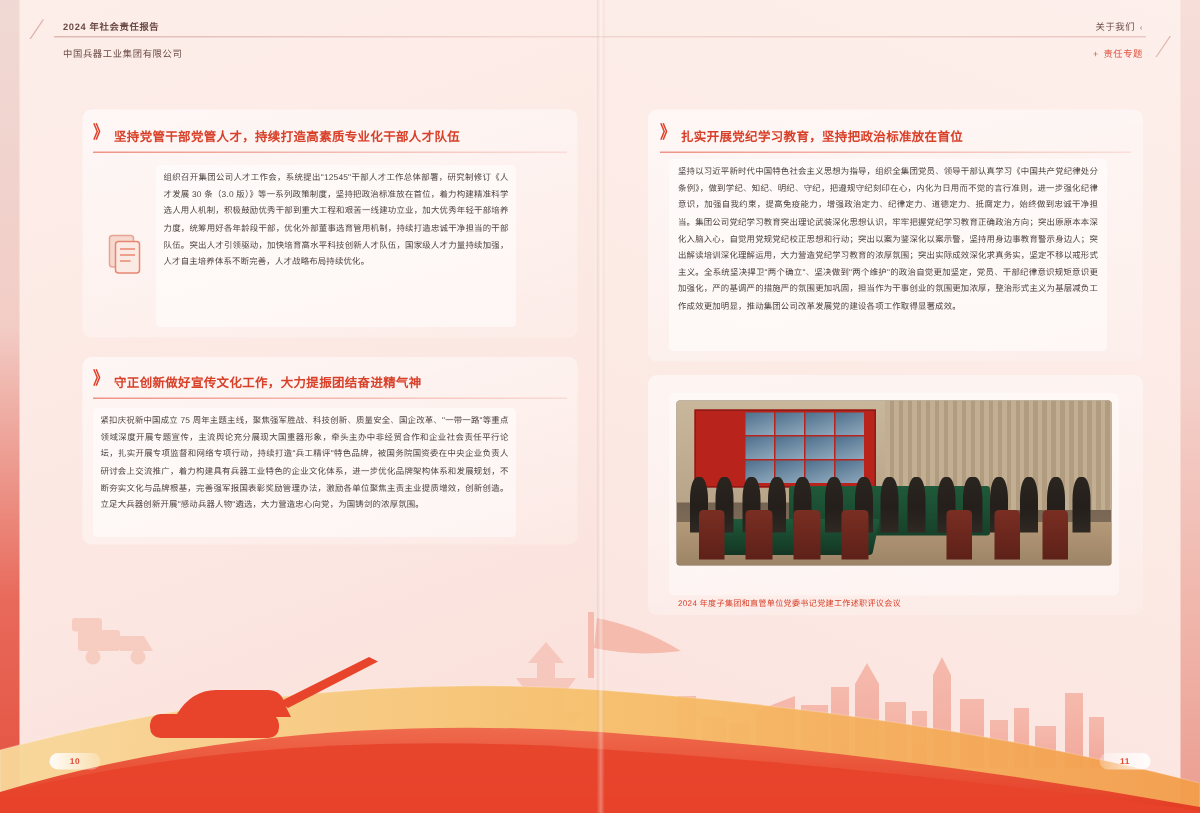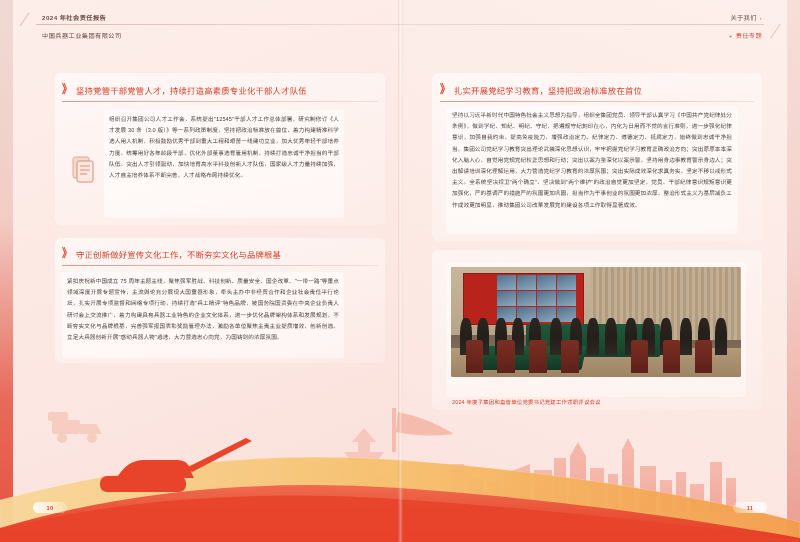--- a/index.html
+++ b/index.html
@@ -90,21 +90,21 @@
 
   .sec-head {
     position: absolute; display: flex; align-items: center; gap: 6px;
     white-space: nowrap;
   }
   .sec-head .arrows {
     color: #e0432c; font-size: 10px; font-weight: bold; letter-spacing: -2px;
     line-height: 1; transform: scaleY(1.15);
   }
   .sec-head .sec-title {
-    color: #d8402a; font-size: 8.3px; font-weight: normal; letter-spacing: .25px;
+    color: #d8402a; font-size: 8.3px; font-weight: bold; letter-spacing: .25px;
   }
   .sec-rule {
     position: absolute; height: 1px;
     background: linear-gradient(90deg, rgba(224,67,44,.55), rgba(224,67,44,.12));
   }
 
   .body-box {
     position: absolute;
     background: rgba(255,255,255,.52);
     border-radius: 3px;
@@ -212,21 +212,21 @@
     <rect x="7" y="6" width="16" height="21" rx="2" fill="#fbeae4" stroke="#e8876f" stroke-width="1"></rect>
     <line x1="10" y1="11" x2="20" y2="11" stroke="#e8876f" stroke-width="1"></line>
     <line x1="10" y1="15" x2="20" y2="15" stroke="#e8876f" stroke-width="1"></line>
     <line x1="10" y1="19" x2="17" y2="19" stroke="#e8876f" stroke-width="1"></line>
   </svg>
 
   <div class="card card-b"></div>
 
   <div class="sec-head" style="left:62px; top:248px;">
     <span class="arrows">》</span>
-    <span class="sec-title">守正创新做好宣传文化工作，不断夯实文化与品牌根基</span>
+    <span class="sec-title">守正创新做好宣传文化工作，大力提振团结奋进精气神</span>
   </div>
   <div class="sec-rule" style="left:62px; top:265px; width:316px;"></div>
 
   <div class="body-box" style="left:62px; top:272px; width:282px; height:86px;">
     <div class="body-txt" style="padding:4px 5px;">紧扣庆祝新中国成立 75 周年主题主线，聚焦强军胜战、科技创新、质量安全、国企改革、"一带一路"等重点领域深度开展专题宣传，主流舆论充分展现大国重器形象，牵头主办中非经贸合作和企业社会责任平行论坛，扎实开展专项监督和网络专项行动，持续打造"兵工精评"特色品牌，被国务院国资委在中央企业负责人研讨会上交流推广，着力构建具有兵器工业特色的企业文化体系，进一步优化品牌架构体系和发展规划，不断夯实文化与品牌根基，完善强军报国表彰奖励管理办法，激励各单位聚焦主责主业提质增效，创新创造。立足大兵器创新开展"感动兵器人物"遴选，大力营造忠心向党，为国铸剑的浓厚氛围。</div>
   </div>
 
   <div class="card card-c"></div>
 
   <div class="sec-head" style="left:440px; top:84px;">

